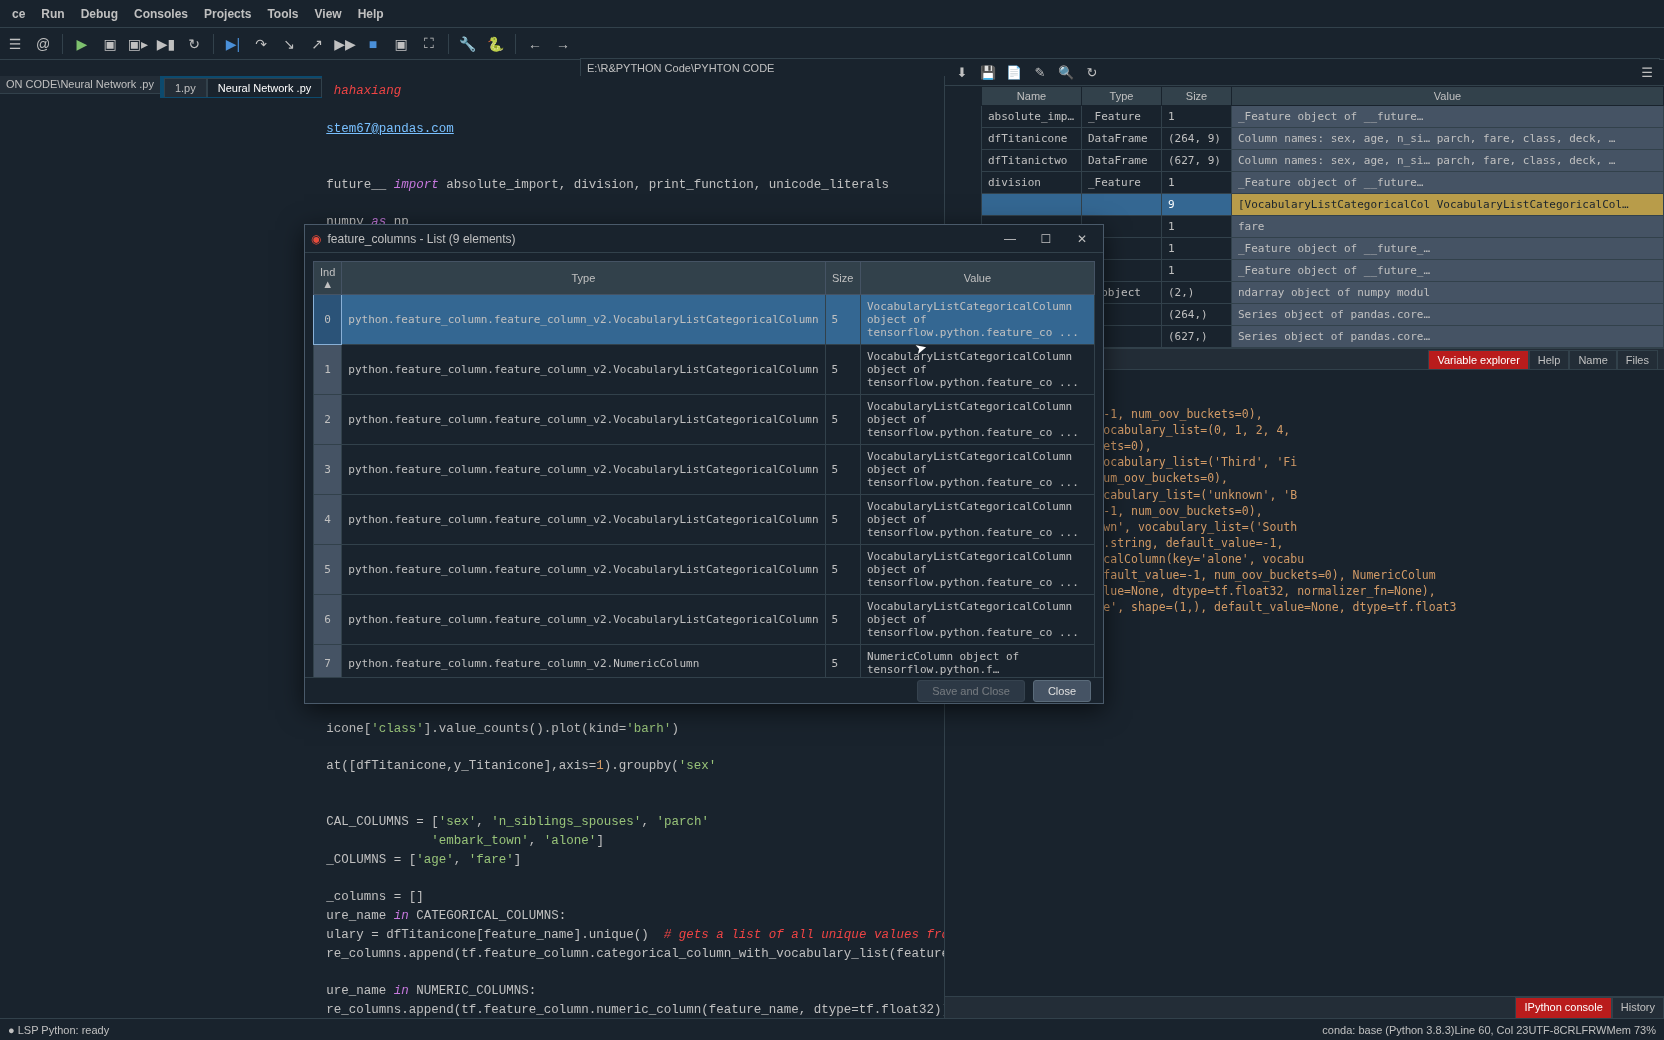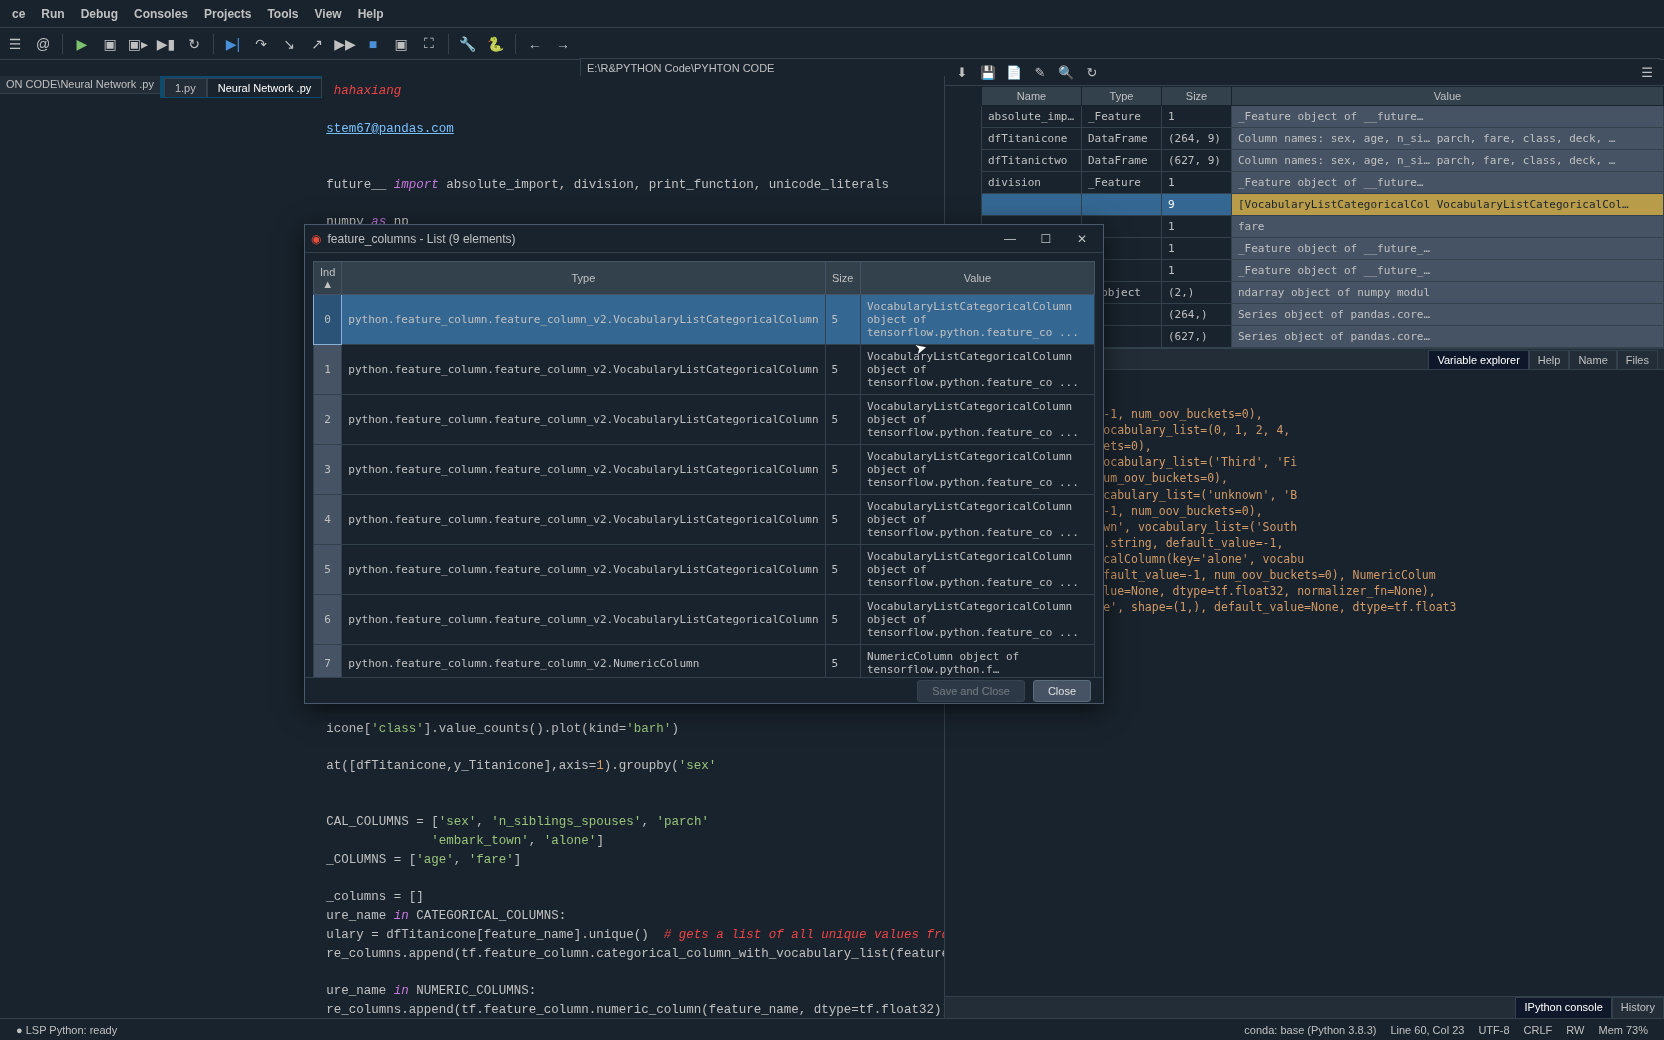--- a/index.html
+++ b/index.html
@@ -159,21 +159,21 @@
   border-bottom: 1px solid #32414b;
 }
 .right-tab {
   padding: 3px 8px;
   font-size: 11px;
   border: 1px solid #32414b;
   border-bottom: none;
   background: #232d37;
   color: #c0c0c0;
 }
-.right-tab.active { background: #0f172a; color: #fff; }
+.right-tab.active { background: #b91c1c; color: #fff; }
 .console {
   flex: 1;
   background: #19232d;
   padding: 20px 6px 6px 6px;
   font-family: Consolas, monospace;
   font-size: 11.5px;
   line-height: 1.4;
   color: #d19a66;
   white-space: pre-wrap;
   overflow: hidden;
@@ -186,22 +186,21 @@
   background: #232d37;
   border-top: 1px solid #32414b;
 }
 .statusbar {
   height: 22px;
   background: #19232d;
   border-top: 1px solid #32414b;
   display: flex;
   align-items: center;
   justify-content: flex-end;
-  padding: 0 16px;
-  gap: 14px;
+  padding: 0 8px;
   font-size: 11px;
   color: #c0c0c0;
 }
 .statusbar .left { margin-right: auto; display:flex; gap:12px; align-items:center;}
 
 
 .dialog-overlay {
   position: absolute;
   left: 304px; top: 224px;
   width: 800px;

